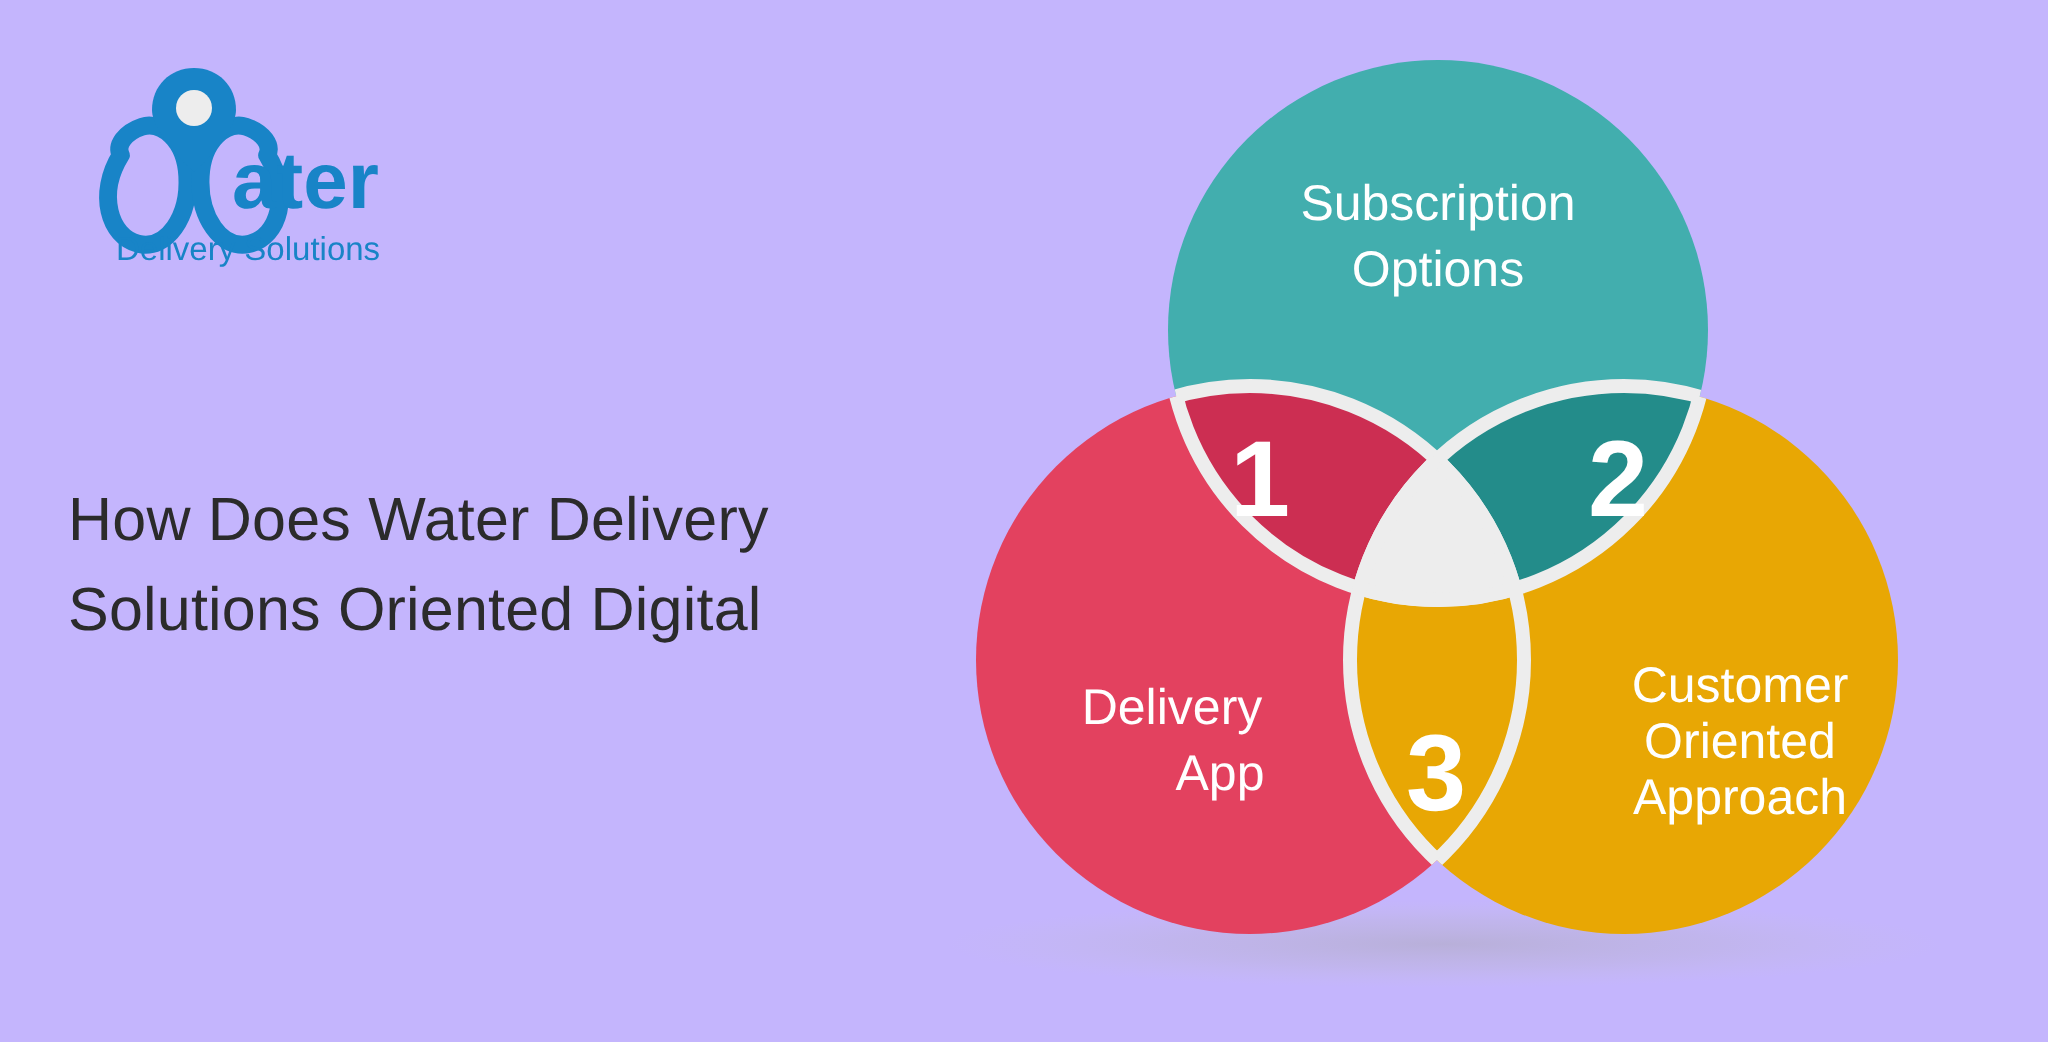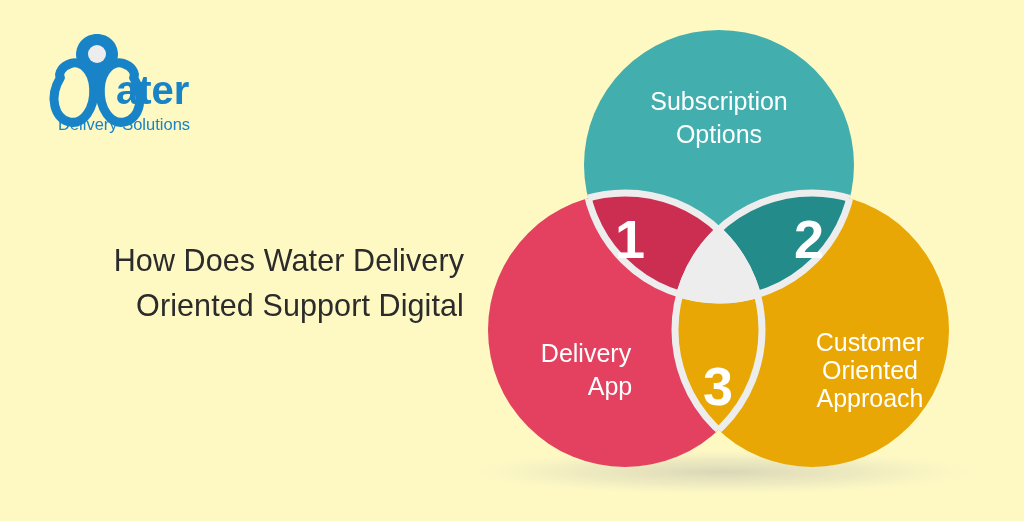--- a/index.html
+++ b/index.html
@@ -68,43 +68,43 @@
     font-family: "Liberation Sans", sans-serif;
     fill: #ffffff;
     font-size: 54px;
     font-weight: 700;
     text-anchor: middle;
   }
 </style>
 </head>
 <body style="background: rgb(237, 237, 237);">
 
-<div id="stage" style="background: #fef9c3;">
+<div id="stage" style="background: #c4b5fd;">
 
   <div id="logo">
     <svg width="180" height="110" viewBox="0 0 180 110" aria-hidden="true">
       <g fill="none" stroke="#1884c7" stroke-width="9" stroke-linecap="round" stroke-linejoin="round">
 
         <path d="M26 48 C12 66 16 88 30 93 C44 98 57 82 58 62 C59 44 48 33 38 35 C29 37 24 43 26 48 Z" transform="rotate(-6 40 64)"></path>
 
         <path d="M96 48 C110 66 106 88 92 93 C78 98 65 82 64 62 C63 44 74 33 84 35 C93 37 98 43 96 48 Z" transform="rotate(6 82 64)"></path>
       </g>
 
       <path d="M61 6 C49 6 40 15 40 27 C40 39 61 58 61 58 C61 58 82 39 82 27 C82 15 73 6 61 6 Z" fill="#1884c7"></path>
       <circle cx="61" cy="26" r="9" fill="#ededed"></circle>
 
       <text x="80" y="76" font-family="Liberation Sans, sans-serif" font-size="40" font-weight="700" fill="#1884c7">ater</text>
 
       <text x="22" y="102" font-family="Liberation Sans, sans-serif" font-size="16.5" font-weight="400" fill="#1884c7">Delivery Solutions</text>
     </svg>
   </div>
 
-  <h1 id="headline" style="color: rgb(43, 43, 43); text-align: right;">
+  <h1 id="headline" style="color: rgb(43, 43, 43);">
     <span class="ln">How Does Water Delivery</span>
-    <span class="ln">Oriented Support Digital</span>
+    <span class="ln">Solutions Oriented Digital</span>
   </h1>
 
   <div id="venn">
     <svg width="564" height="500" viewBox="0 0 564 500" aria-hidden="true">
       <defs>
 
         <clipPath id="clipT">
             <circle cx="259" cy="155" r="135"></circle>
           </clipPath>
         <clipPath id="clipL">

